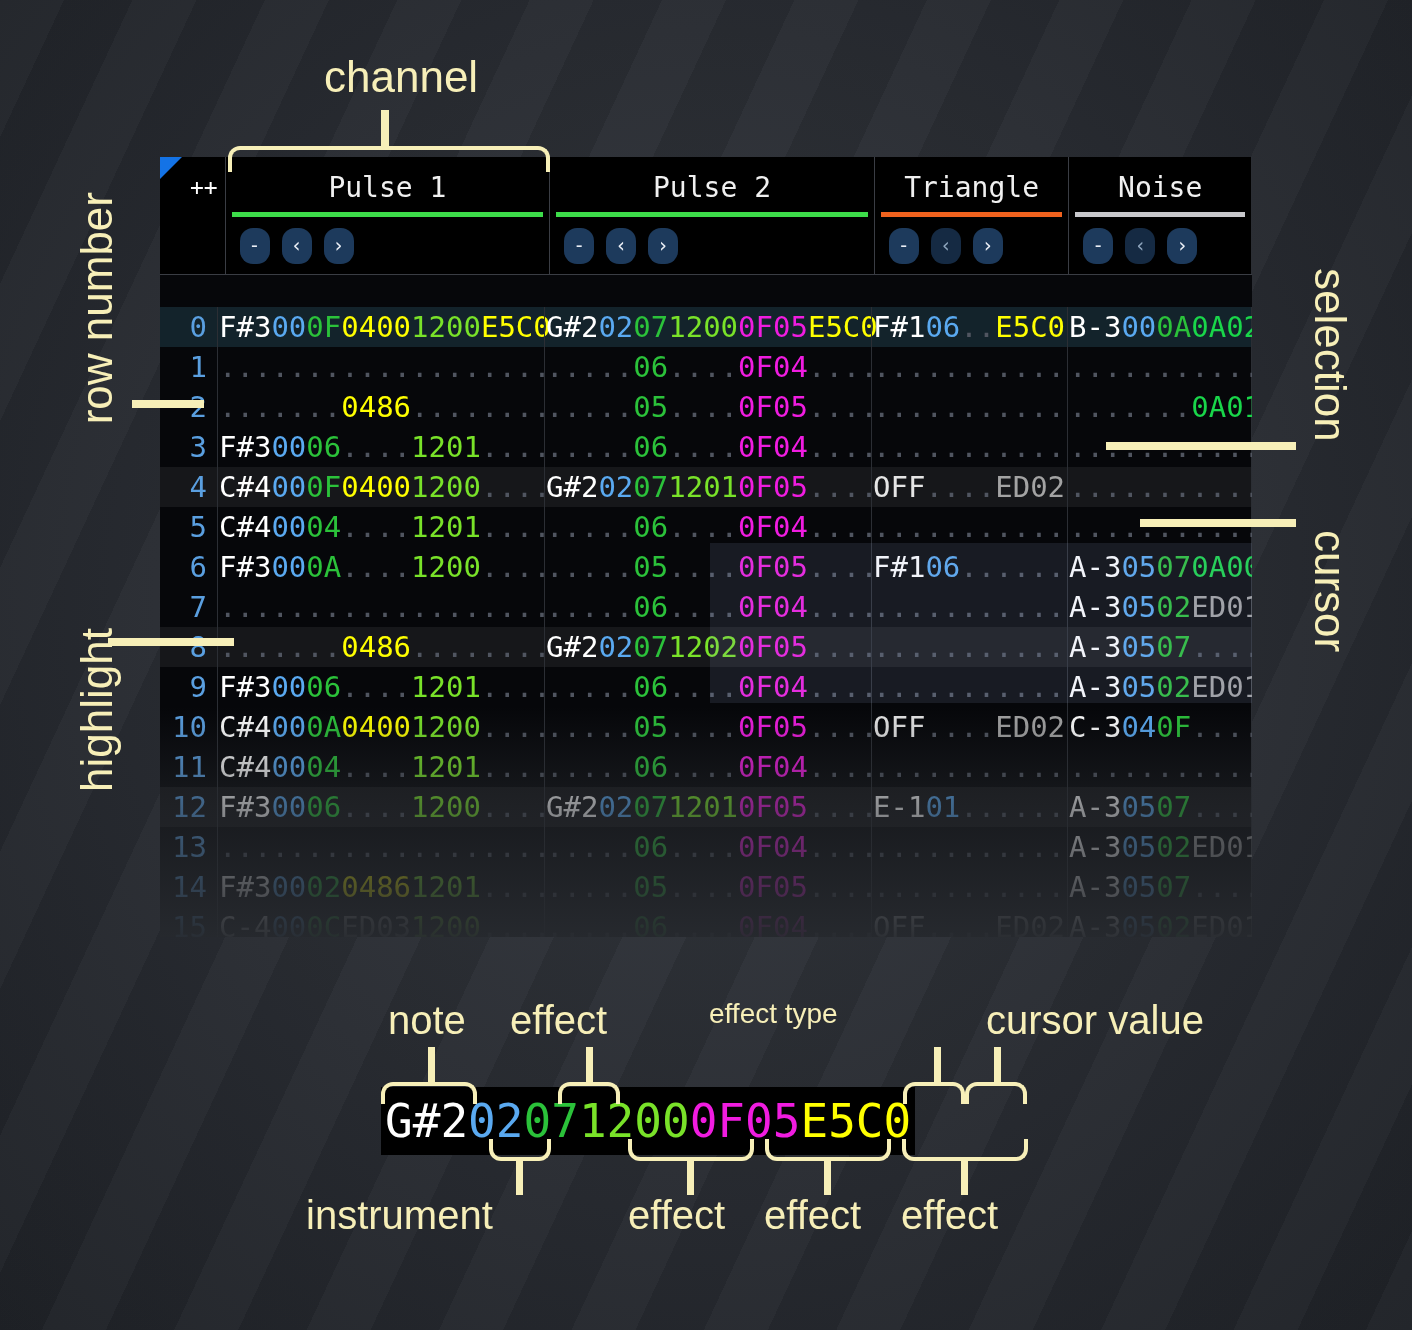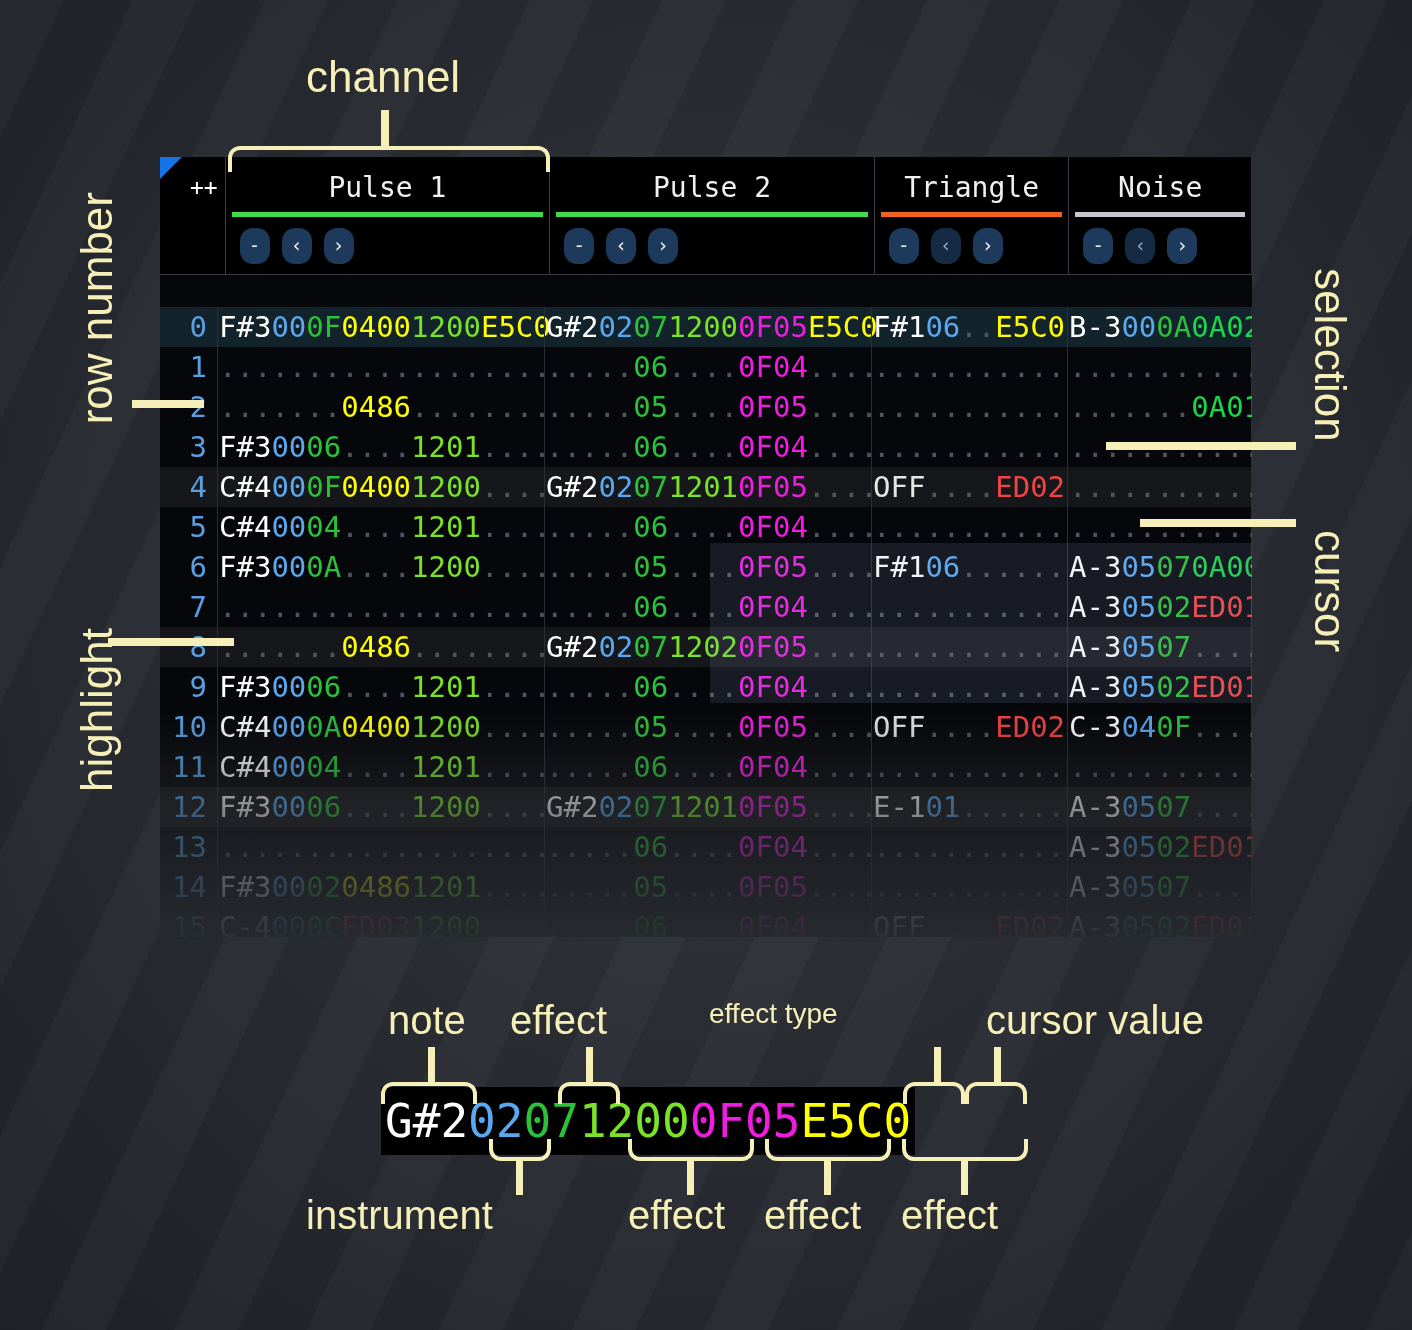--- a/index.html
+++ b/index.html
@@ -123,21 +123,21 @@
   
   .t-note { color: #ffffff; }
   .t-off  { color: #e5e5e5; }
   .t-inst { color: #5aa9f0; }
   .t-vol  { color: #2bc23a; }
   .t-e12  { color: #79e229; }
   .t-e0f  { color: #f01ce0; }
   .t-eE5  { color: #ffff00; }
   .t-e04  { color: #ffff00; }
   .t-e0A  { color: #19d64a; }
-  .t-eED  { color: #ef4444; margin-top: 7px; }
+  .t-eED  { color: #a3a3a3; margin-top: 7px; }
   .t-dot  { color: #505560; }
 
   
   #selection {
     position: absolute;
     left: 550px; top: 386px;
     width: 591px; height: 160px;
     background: rgba(150,160,210,0.13);
     pointer-events: none;
   }
@@ -374,21 +374,21 @@
             <div class="cell c2"><span class="t-off">OFF</span><span class="t-dot">..</span><span class="t-dot">..</span><span class="t-eED">ED02</span></div>
             <div class="cell c3"><span class="t-note">A-3</span><span class="t-inst">05</span><span class="t-vol">02</span><span class="t-eED">ED01</span></div>
           </div>
         </div>
       </div>
 
     <div id="selection"></div>
 
   </div>
 
-  <div class="anno" style="left:306px; top:52px; font-size:44px;">channel</div>
+  <div class="anno" style="left:324px; top:52px; font-size:44px;">channel</div>
   <div class="bar" style="left:381px; top:110px; width:8px; height:40px;"></div>
   <div class="brk top" style="left:228px; top:146px; width:322px; height:26px;"></div>
 
   <div class="anno vert-l" style="left:72px; top:192px; font-size:44px;">row number</div>
   <div class="bar" style="left:132px; top:400px; width:72px; height:8px;"></div>
 
   <div class="anno vert" style="left:1305px; top:268px; font-size:44px;">selection</div>
   <div class="bar" style="left:1106px; top:442px; width:190px; height:8px;"></div>
 
   <div class="anno vert" style="left:1305px; top:530px; font-size:44px;">cursor</div>

